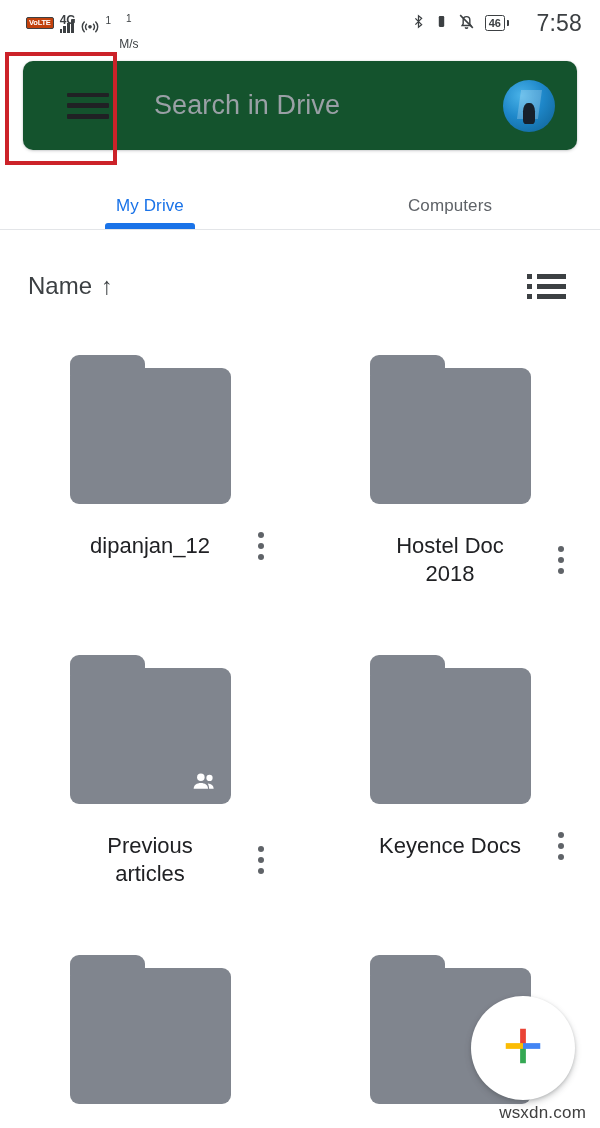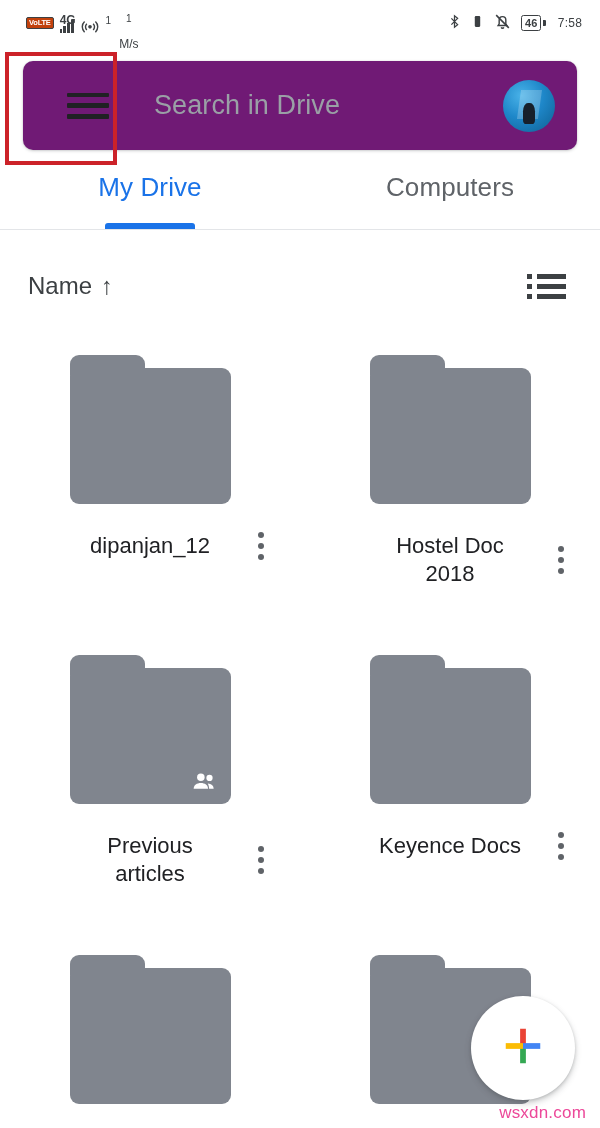--- a/index.html
+++ b/index.html
@@ -39,26 +39,26 @@
   .netspeed { display:flex; flex-direction:column; align-items:center; line-height:1; margin-left:2px; }
   .netspeed .n { font-size:10px; }
   .netspeed .u { font-size:12px; margin-top:14px;text-align:center; }
   .speed-sup { font-size:10px; margin-top:1px; }
 
   .battnum {
     border:1.6px solid #3c4043; border-radius:2.5px;
     font-size:11px; font-weight:bold; padding:0px 3px; line-height:14px;
   }
   .battcap { width:2.5px; height:6px; background:#3c4043; border-radius:0 1px 1px 0; margin-left:-7px; }
-  .clock { font-size:12px; letter-spacing:0.2px; margin-left:3px; }
+  .clock { font-size:23px; letter-spacing:0.2px; margin-left:18px; }
 
   
   .searchbar {
     position:absolute; left:23px; top:61px; width:554px; height:89px;
-    background:#701a75; border-radius:10px;
+    background:#14532d; border-radius:10px;
     box-shadow: 0 1px 3px rgba(60,64,67,0.25), 0 0 0 0.6px rgba(0,0,0,0.04);
     display:flex; align-items:center; padding:0 22px 0 44px;
   }
   .hamburger { width:42px; height:26px; display:flex; flex-direction:column; justify-content:space-between; cursor:pointer; }
   .hamburger i { display:block; height:4.5px; background:#202124; border-radius:1px; }
   .search-ph {
     flex:1; margin-left:45px; font-size:27px; color:#9aa0a6; letter-spacing:0.1px;
   }
   .avatar {
     width:52px; height:52px; border-radius:50%;
@@ -76,21 +76,21 @@
 
   
   .annot {
     position:absolute; left:5px; top:52px; width:112px; height:113px;
     border:4px solid #cc2229; pointer-events:none; z-index:20;
   }
 
   
   .tabs { position:absolute; top:163px; left:0; width:600px; height:66px; display:flex; }
   .tab { flex:1; display:flex; align-items:flex-start; justify-content:center; position:relative; cursor:pointer; padding-top:9px; }
-  .tab-label { font-size:26px; color:#5f6368; letter-spacing:0.1px; }
+  .tab-label { font-size:17px; color:#5f6368; letter-spacing:0.1px;margin-top:24px; }
   .tab.active .tab-label { color:#1a73e8; font-weight:500; }
   .tab .indicator {
     position:absolute; bottom:0; left:50%; transform:translateX(-50%);
     width:90px; height:6px; background:#1a73e8; border-radius:3px 3px 0 0;
   }
   .tabs-divider { position:absolute; top:229px; left:0; width:600px; height:1px; background:#e3e5e8; }
 
   
   .sortrow {
     position:absolute; top:255px; left:0; width:600px; height:62px;
@@ -143,21 +143,21 @@
   .fab {
     position:absolute; right:25px; bottom:28px; width:104px; height:104px;
     background:#ffffff; border-radius:50%;
     box-shadow: 0 3px 6px rgba(60,64,67,0.28), 0 1px 3px rgba(60,64,67,0.18);
     display:flex; align-items:center; justify-content:center; cursor:pointer; z-index:15;
   }
 
   
   .watermark {
     position:absolute; right:14px; bottom:5px;
-    font-size:17px; color:#ec4899; letter-spacing:0.2px; z-index:16;
+    font-size:17px; color:#404040; letter-spacing:0.2px; z-index:16;
   }
 </style>
 </head>
 <body>
 
 <div class="screen">
 
   <div class="statusbar">
     <div class="sb-left">
       <span class="volte">VoLTE</span>

